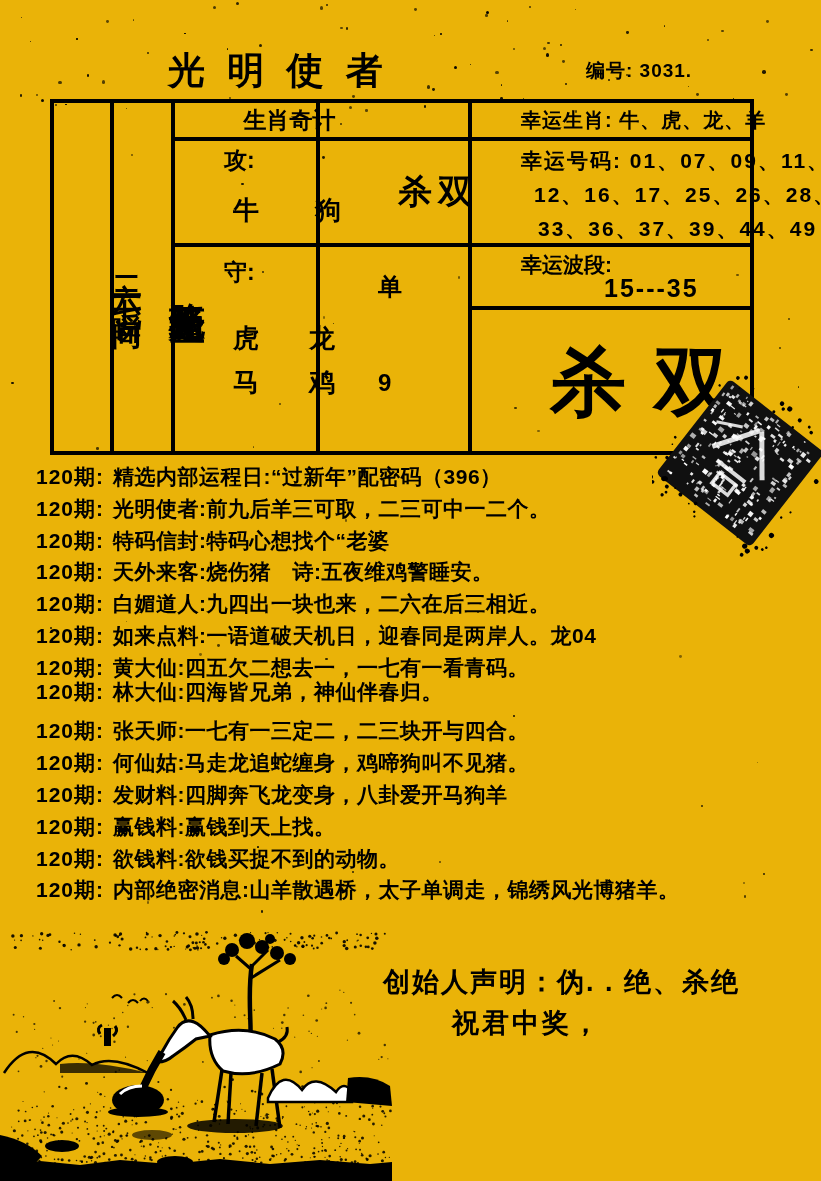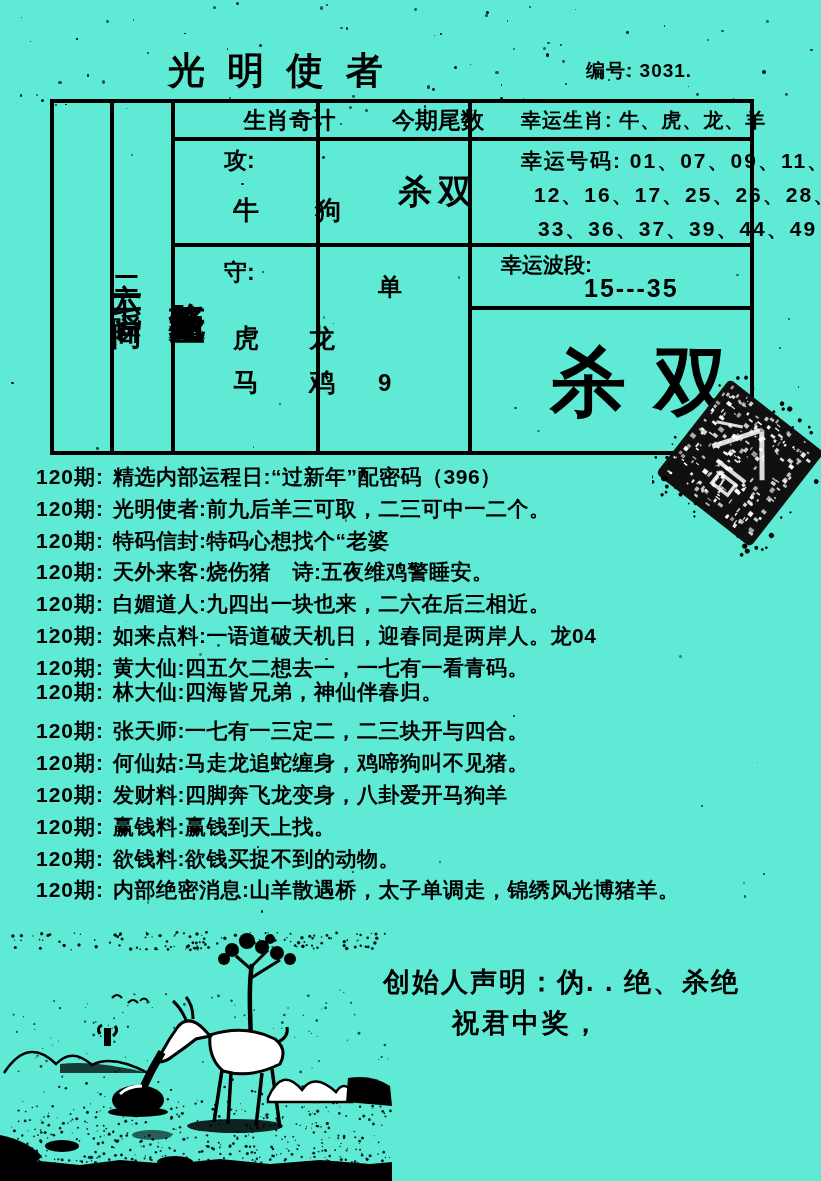--- a/index.html
+++ b/index.html
@@ -1,18 +1,18 @@
 <!DOCTYPE html>
 <html><head>
 <meta charset="utf-8">
 <style>
   * { margin:0; padding:0; box-sizing:border-box; }
   html,body { background:#e8e8e8; }
   #page {
-    position:relative; width:821px; height:1181px; background:#5eead4;
+    position:relative; width:821px; height:1181px; background:#eab308;
     font-family:"Liberation Sans","DejaVu Sans",sans-serif; color:#000;
     overflow:hidden; margin:0 auto;
   }
   .abs { position:absolute; }
   #title { left:168px; top:46px; font-size:37px; font-weight:bold; letter-spacing:6px; }
   #serial { left:586px; top:58px; font-size:19px; font-weight:bold; letter-spacing:1px; }
 
   
   #tbl { left:50px; top:99px; width:704px; height:356px; border:4px solid #000; }
   .ln { position:absolute; background:#000; }
@@ -68,21 +68,20 @@
     <div class="ln" style="left:418px;top:203px;width:278px;height:4px"></div>
 
     <div class="cell" id="c-v1" style="left:0;top:0;width:56px;height:348px">
       <div class="vtext">二六二七一瞬间</div>
     </div>
     <div class="cell" id="c-v2" style="left:60px;top:0;width:57px;height:348px">
       <div class="vtext">路从绝处开生面</div>
     </div>
 
     <div class="cell hdr" style="left:121px;top:0;width:141px;height:34px">生肖奇计</div>
-    <div class="cell hdr" style="left:266px;top:0;width:148px;height:34px">今期尾数</div>
     <div class="cell" id="lucky-sx" style="left:418px;top:0;width:278px;height:34px">幸运生肖: 牛、虎、龙、羊</div>
 
     <div class="cell" style="left:121px;top:38px;width:141px;height:102px">
       <div class="small-label">攻:</div>
       <div class="animal" style="left:14px;top:52px">牛</div>
       <div class="animal" style="left:96px;top:52px">狗</div>
     </div>
     <div class="cell" id="weishu-attack" style="left:266px;top:38px;width:148px;height:102px">杀双</div>
     <div class="cell" style="left:418px;top:38px;width:278px;height:102px">
       <div class="numline" style="left:5px;top:6px">幸运号码: 01、07、09、11、</div>
@@ -95,21 +94,21 @@
       <div class="animal" style="left:14px;top:74px">虎</div>
       <div class="animal" style="left:90px;top:74px">龙</div>
       <div class="animal" style="left:14px;top:118px">马</div>
       <div class="animal" style="left:90px;top:118px">鸡</div>
     </div>
     <div class="cell" style="left:266px;top:144px;width:148px;height:204px">
       <div class="wd-line" style="left:14px;top:24px">单</div>
       <div class="wd-line" style="left:14px;top:122px">9</div>
     </div>
 
-    <div class="cell" style="left:398px;top:144px;width:278px;height:58px">
+    <div class="cell" style="left:418px;top:144px;width:278px;height:58px">
       <div class="small-label" style="font-size:21px">幸运波段:</div>
       <div id="band-value">15---35</div>
     </div>
     <div class="cell" style="left:418px;top:207px;width:278px;height:141px">
       <div id="big-shashuang">杀双</div>
     </div>
   </div>
 
   <div class="abs" id="tips">
       <div class="tip" style="top: 0px;"><span class="tip-period">120期:</span><span class="tip-text">精选内部运程日:“过新年”配密码（396）</span></div>

